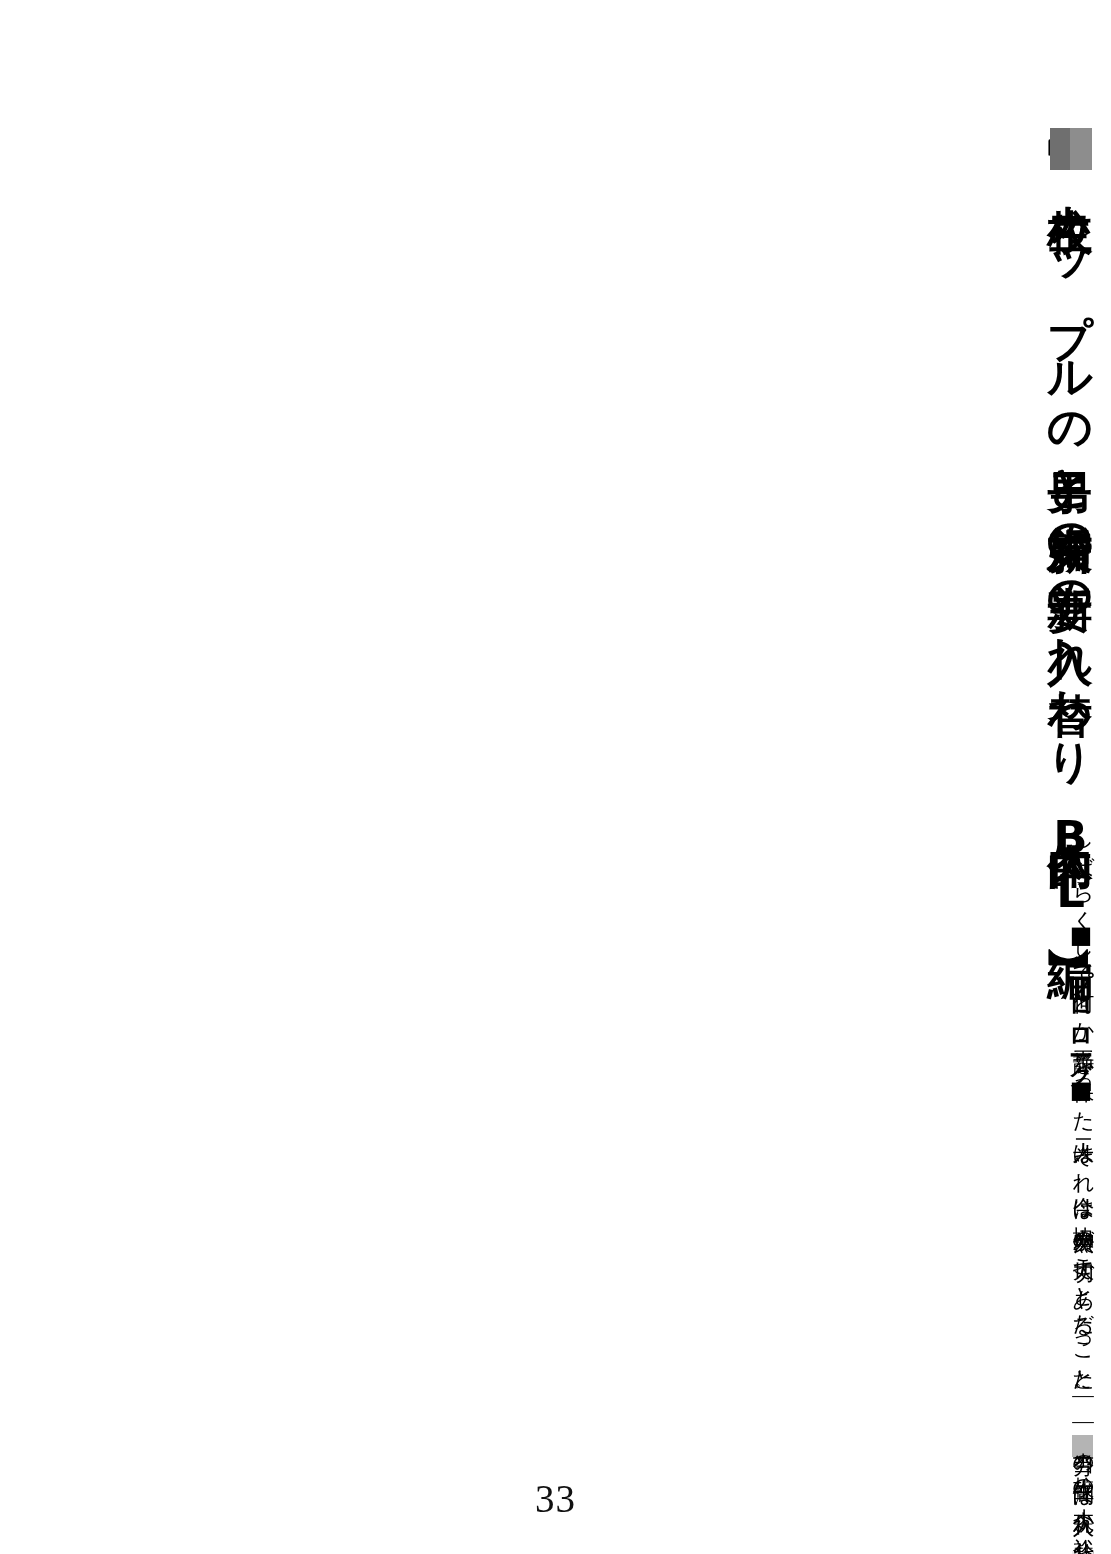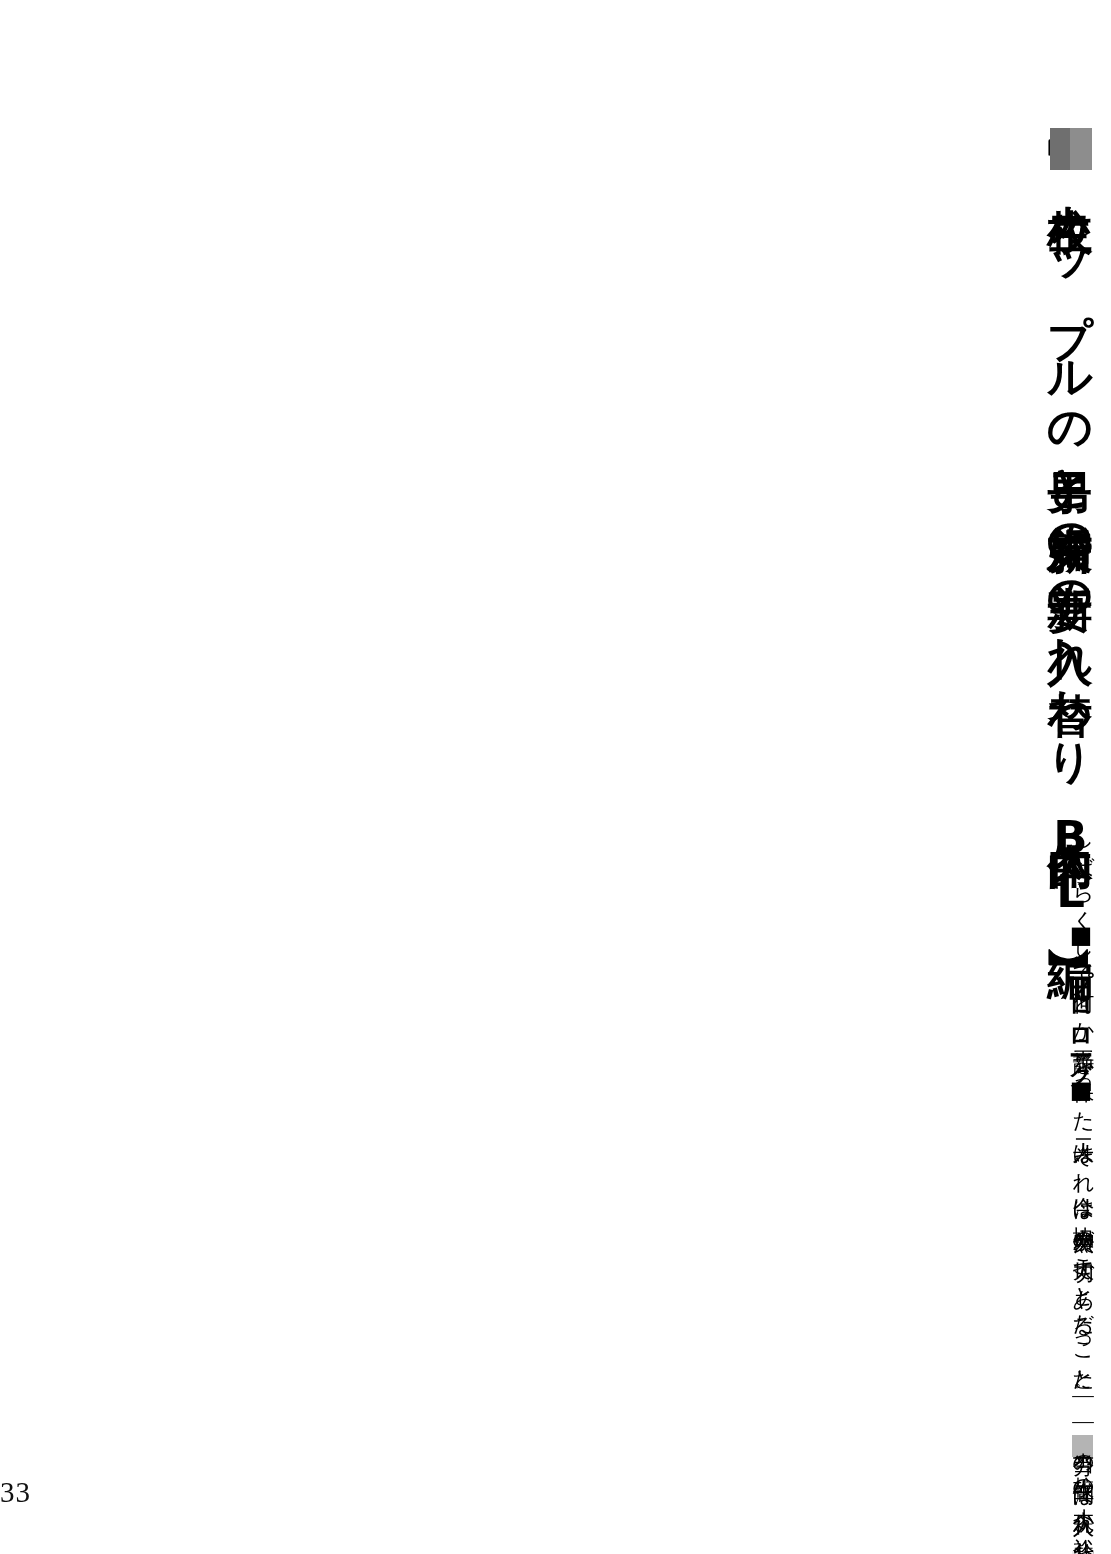--- a/index.html
+++ b/index.html
@@ -123,22 +123,23 @@
     background: linear-gradient(180deg,#ededed 0%, #e2e2e2 45%, #dcdcdc 100%);
     margin: 1px 0 2px 0;
   }
 
   
   #page-number {
     position: absolute;
     left: 0;
     right: 0;
     top: 1476px;
+    text-align: center;
     font-family: "Liberation Serif", "DejaVu Serif", serif;
-    font-size: 29px;
+    font-size: 39px;
     color: #111111;
     letter-spacing: 1px;
   }
 </style>
 </head>
 <body>
 
 <div class="page">
 
   <div class="vblock" id="upper-block">

